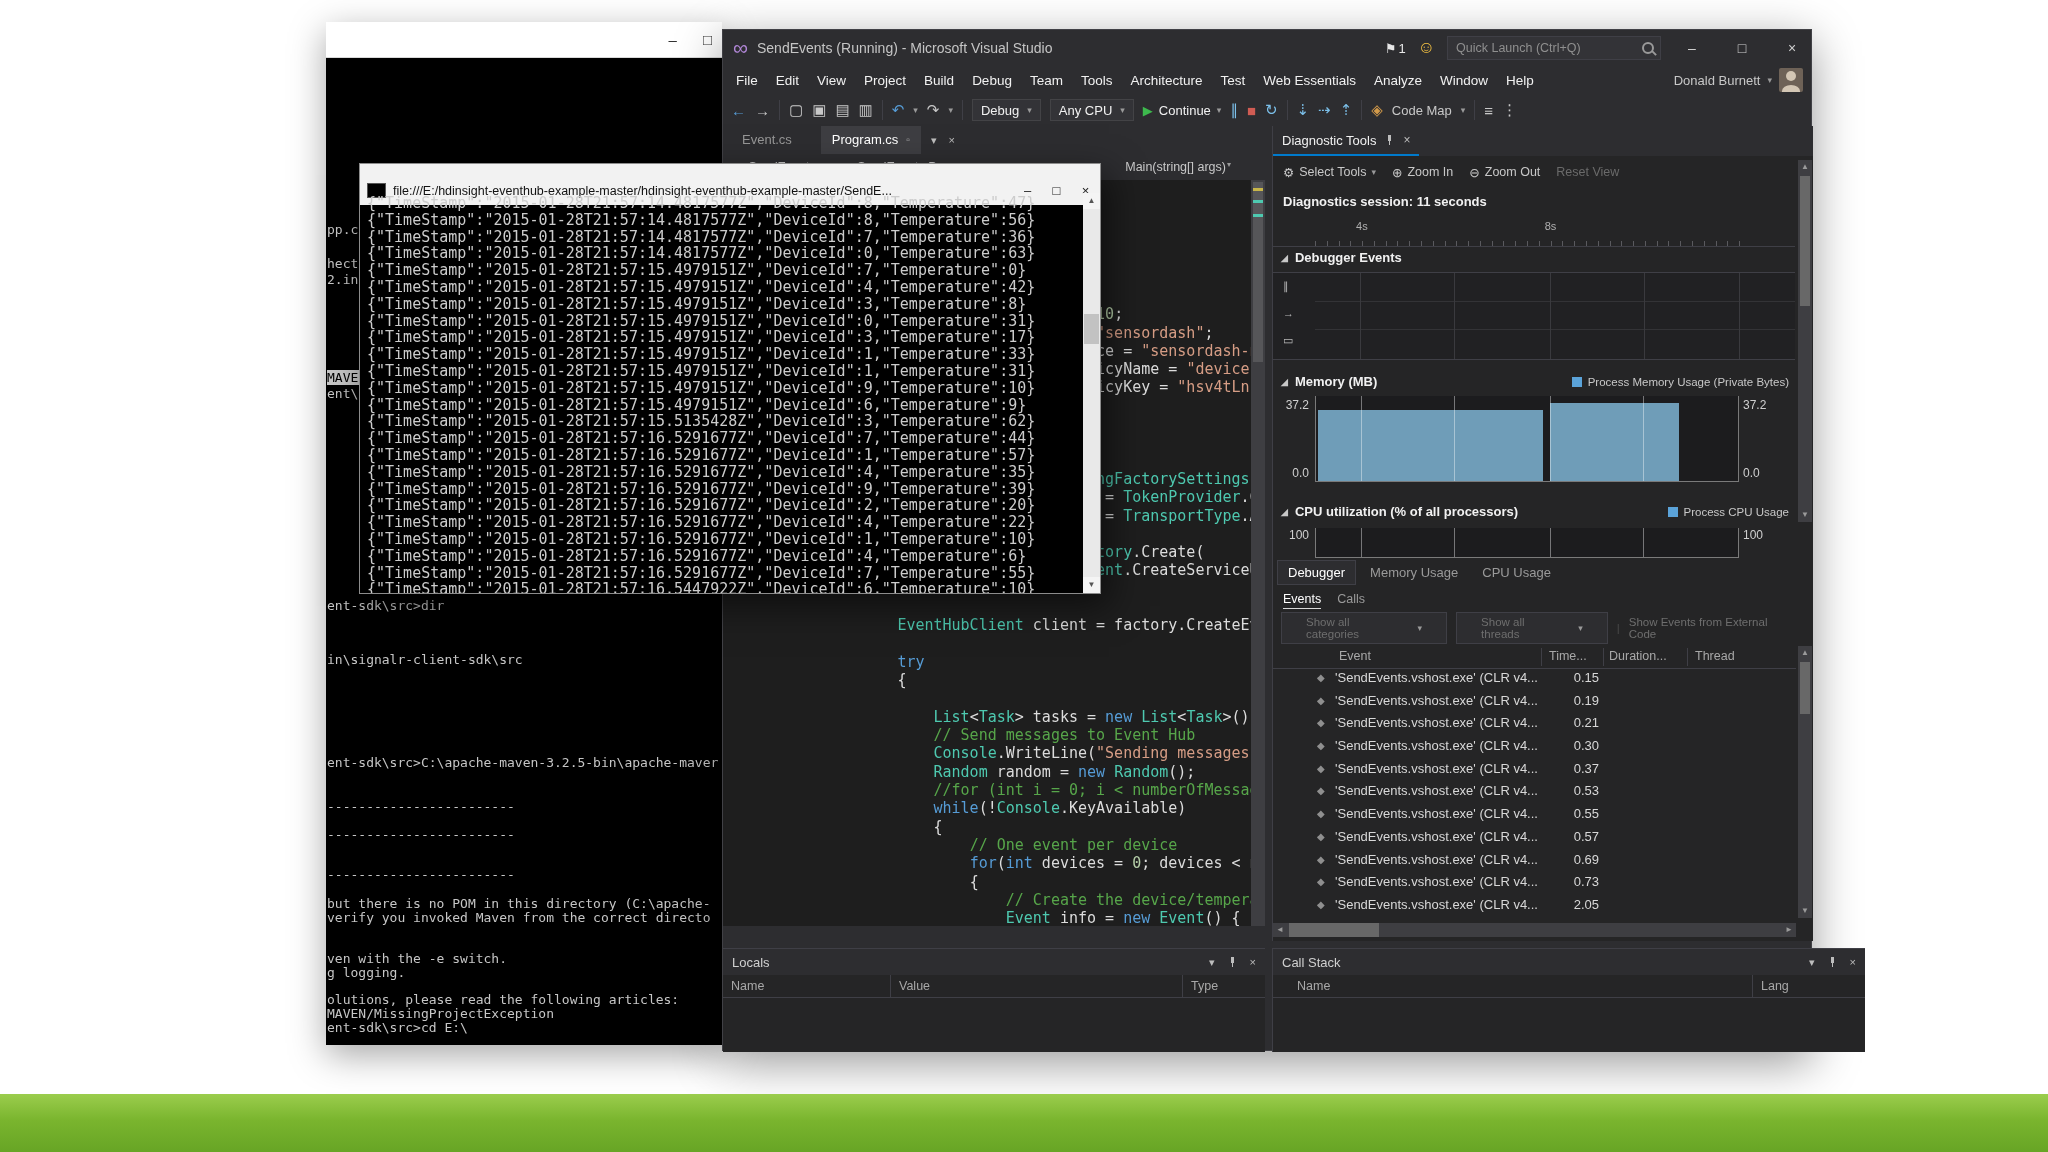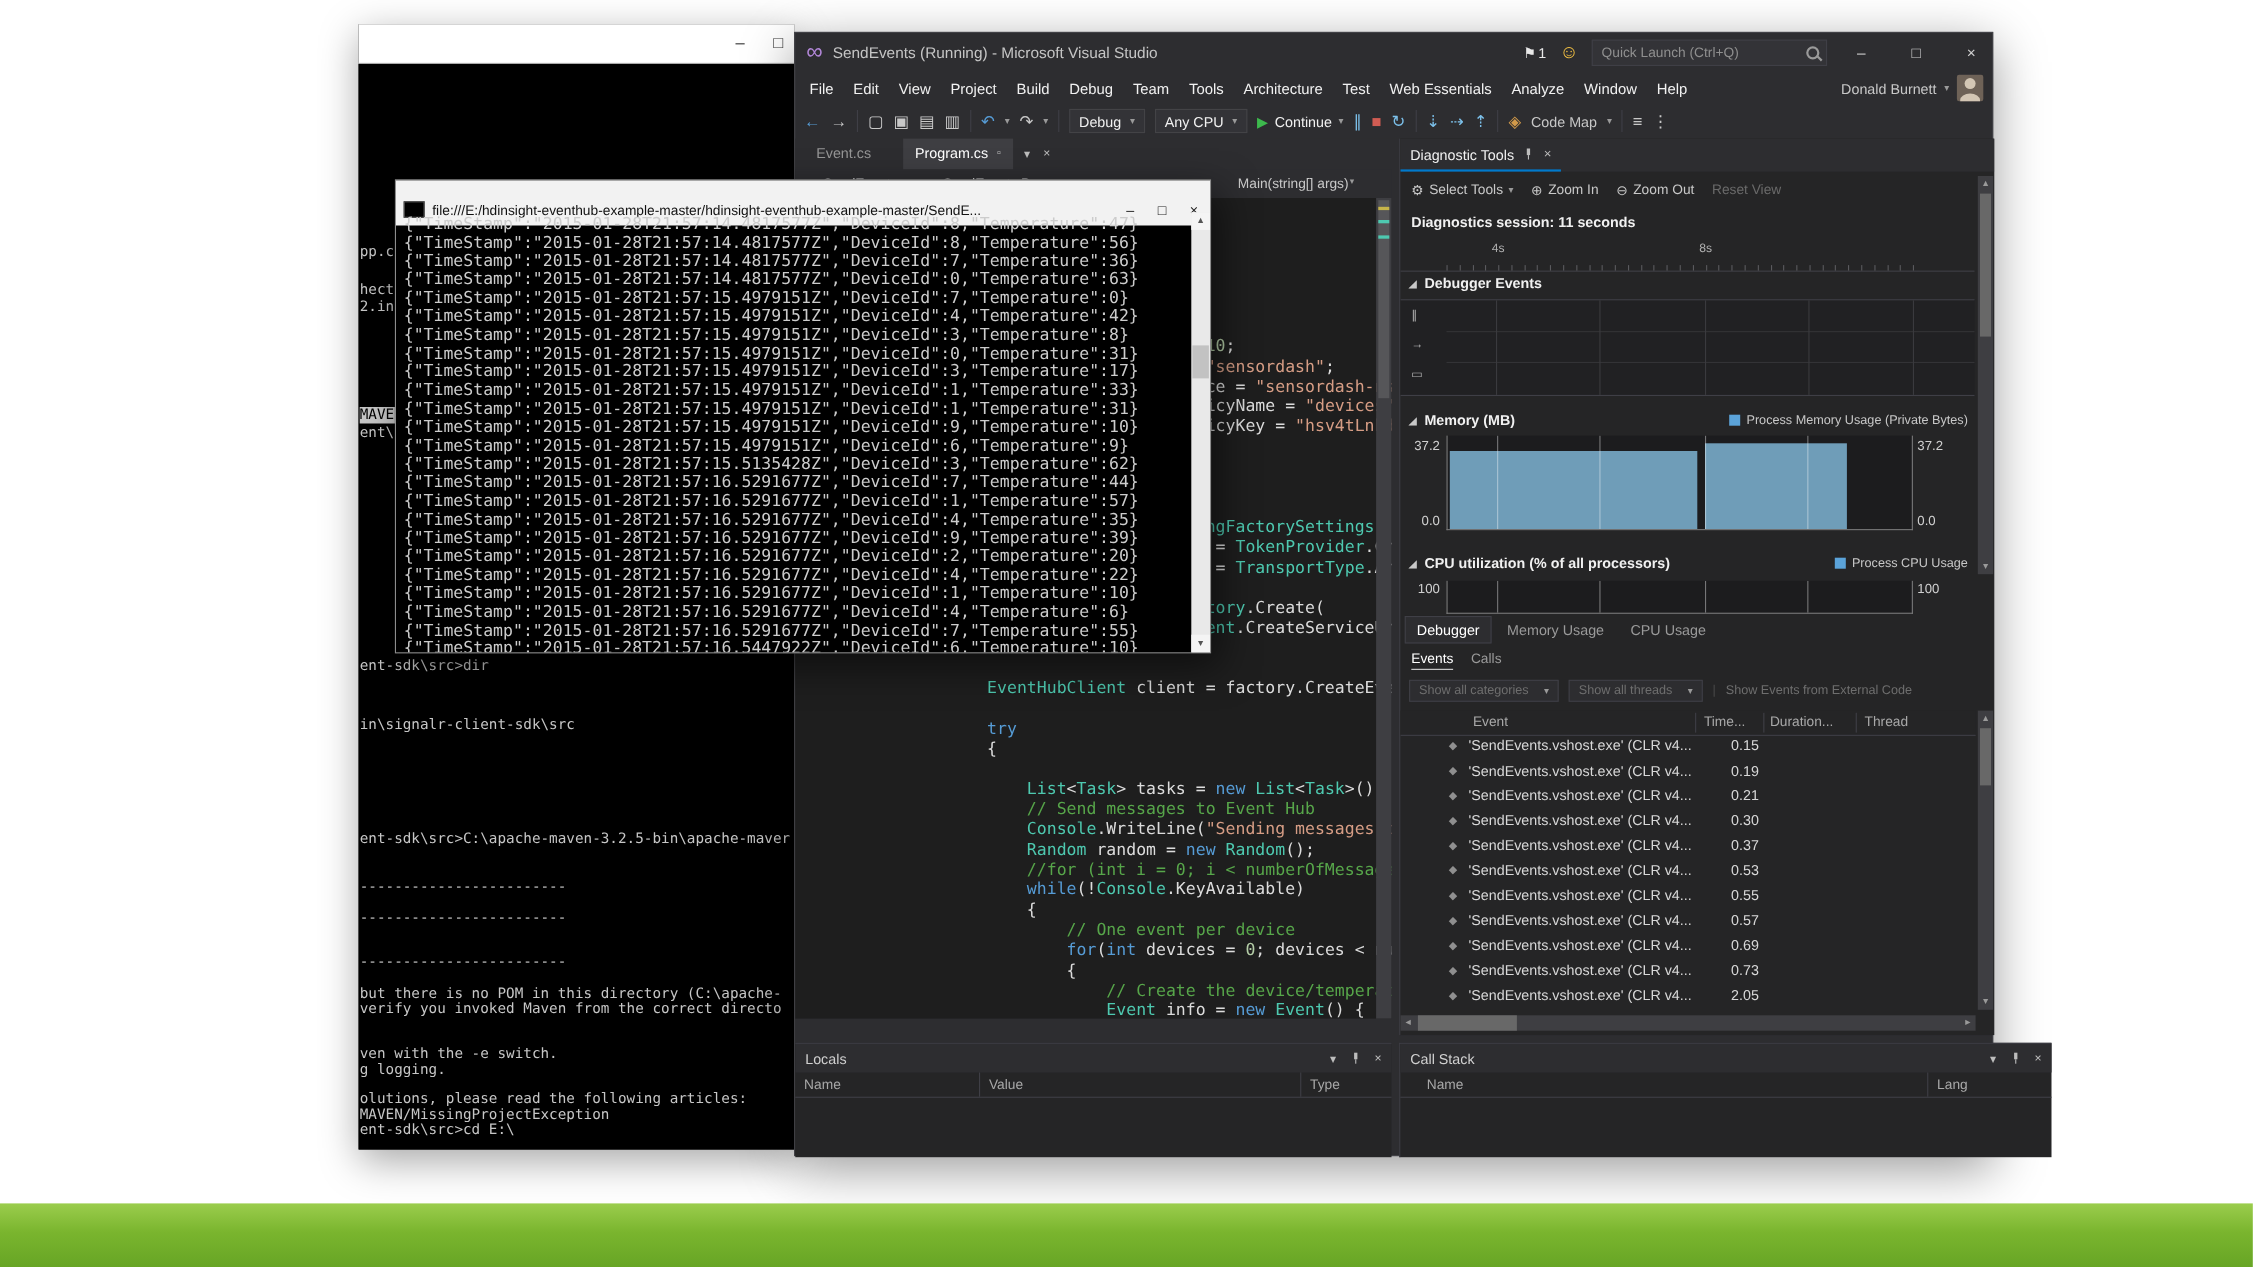--- a/index.html
+++ b/index.html
@@ -133,21 +133,21 @@
   .mem-seg{position:absolute;bottom:0;background:#6f9db8;}
   .grid-v{position:absolute;top:0;bottom:0;width:1px;background:rgba(255,255,255,.40);}
   .diag-tabs{position:absolute;top:434px;left:4px;display:flex;align-items:center;gap:4px;font-size:13px;}
   .dtab{padding:4px 10px;color:#9a9a9a;}
   .dtab.active{color:#fff;background:#2d2d30;border:1px solid #3f3f46;}
   .diag-subtabs{position:absolute;top:466px;left:10px;display:flex;gap:16px;font-size:12.5px;}
   .stab{color:#9a9a9a;padding-bottom:2px;}
   .stab.active{color:#fff;border-bottom:1px solid #d8d8d8;}
   .diag-filters{position:absolute;top:490px;left:8px;right:18px;height:24px;display:flex;align-items:center;
     gap:9px;font-size:11.5px;color:#6e6e6e;}
-  .filter-select{border:1px solid #3f3f46;background:#2d2d30;padding:3px 8px;display:flex;gap:14px;align-items:center;}
+  .filter-select{border:1px solid #3f3f46;background:#2d2d30;padding:3px 24px;display:flex;gap:14px;align-items:center;}
   .vbar{color:#4a4a4a;}
   .tbl-header{position:absolute;top:520px;left:0;width:523px;height:22px;background:#252526;
     border-bottom:1px solid #3f3f46;font-size:12.5px;color:#a8a8a8;}
   .th-label{position:absolute;top:3px;}
   .th-div{position:absolute;top:2px;bottom:2px;width:1px;background:#3f3f46;}
   #diag-rows{position:absolute;top:542px;left:0;width:523px;height:250px;overflow:hidden;}
   .tbl-row{height:22.7px;position:relative;font-size:13px;color:#d8d8d8;}
   .row-diamond{position:absolute;left:44px;top:4px;color:#8f8f8f;font-size:10px;}
   .row-event{position:absolute;left:62px;top:2px;white-space:nowrap;}
   .row-time{position:absolute;left:258px;top:2px;width:68px;text-align:right;}

